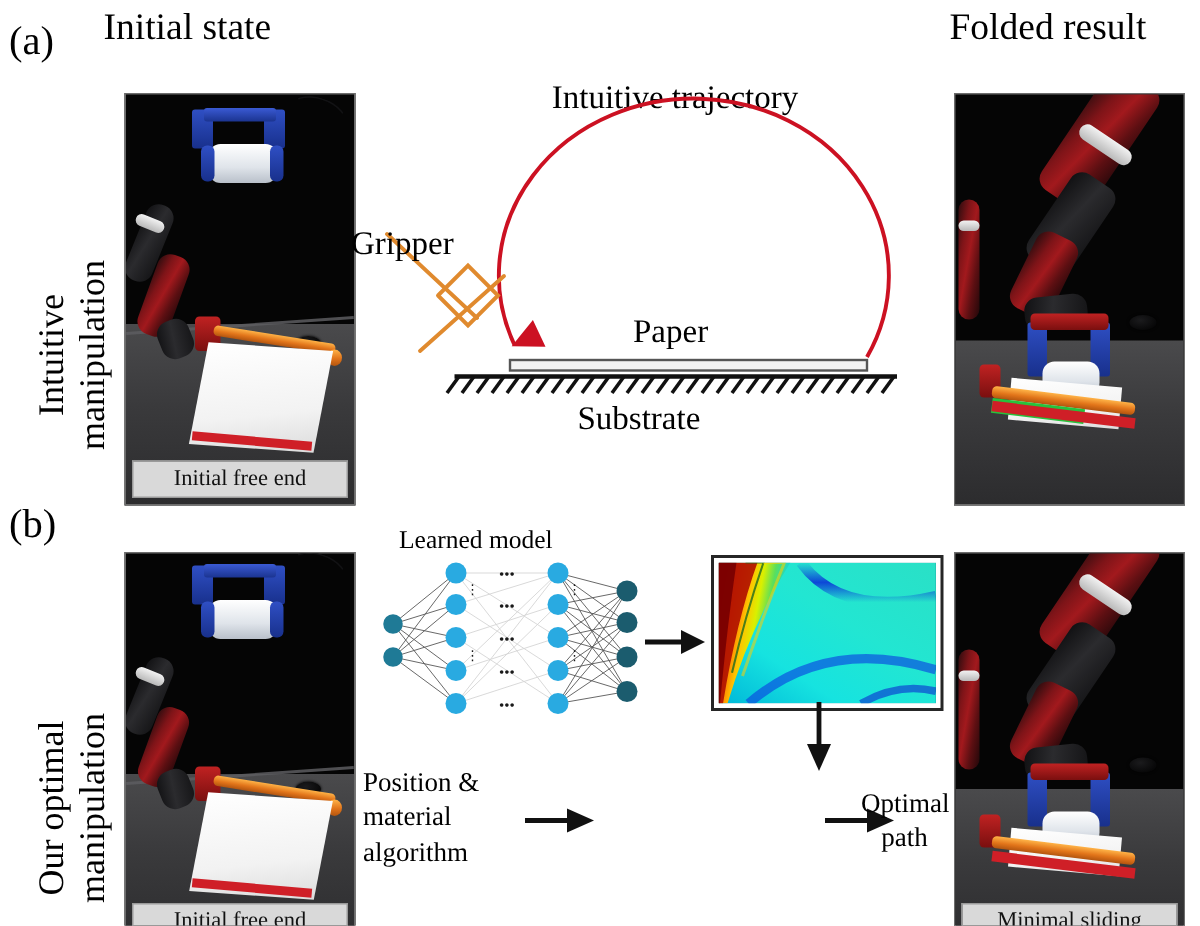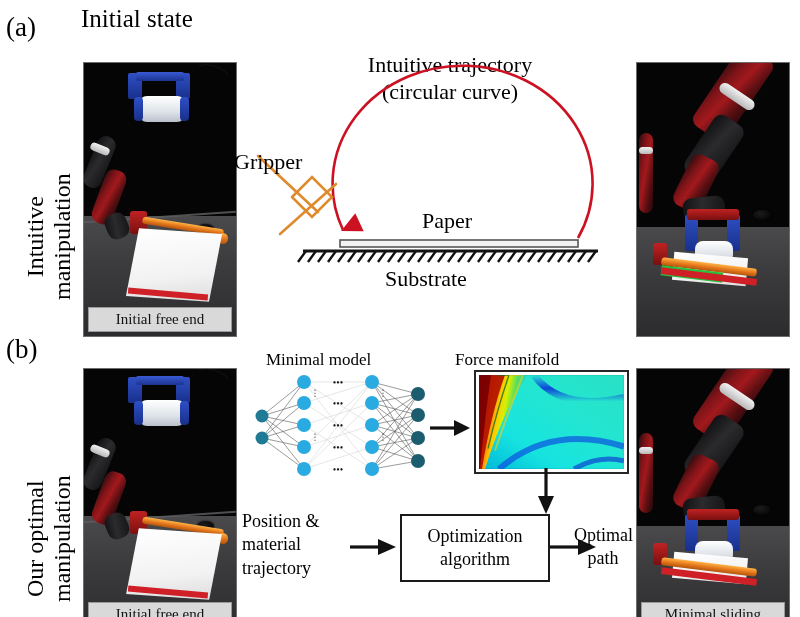--- a/index.html
+++ b/index.html
@@ -73,21 +73,22 @@
       display:flex;align-items:center;justify-content:center;
       font-size:18px;line-height:1.3;text-align:center;}
   .manifold-frame{position:absolute;border:2px solid #262626;background:#fff;padding:3px;}
   .manifold{position:relative;width:100%;height:100%;overflow:hidden;}
 </style>
 </head>
 <body>
 
 <div id="fig">
 
-  <div class="abs col-title" style="left:81px;top:6px;">Initial state</div>
+  <div class="abs col-title" style="left:69px;top:6px;">Initial state</div>
+  <div class="abs col-title" style="left:633px;top:6px;">Folded result</div>
 
   <div class="abs panel-letter" style="left:6px;top:14px;">(a)</div>
 
   <div class="side-label" style="left:22px;top:300px;">
     <span>Intuitive</span>
     <span class="l2">manipulation</span>
   </div>
 
   <div class="photo" style="left:83px;top:38px;width:152px;height:273px;">
     <div class="ph-inner">
@@ -111,21 +112,20 @@
       <div class="paper-sheet" style="left:48px;top:168px;width:84px;height:68px;transform:skewX(-7deg) rotate(4deg);"></div>
       <div class="mark-red" style="left:44px;top:228px;width:80px;height:6px;transform:rotate(5deg);"></div>
       <div class="caption-box">Initial free end</div>
     </div>
   </div>
 
   <div class="abs" style="left:240px;top:44px;width:380px;height:270px;">
 
     <div class="sch-text" style="left:100px;top:8px;text-align:center;width:220px;">
       <span>Intuitive trajectory</span><br>
-      <span>(circular curve)</span>
     </div>
 
     <svg width="380" height="270" style="position:absolute;left:0;top:0;">
       <defs>
         <marker id="redArrow" markerWidth="9" markerHeight="9" refX="4.2" refY="7.6" orient="auto">
           <polygon points="0.4,0.6 8,0.6 4.2,8.4" fill="#cc1122"></polygon>
         </marker>
       </defs>
 
       <path d="M 338 194 A 130 118 0 1 0 103 186" fill="none" stroke="#cc1122" stroke-width="2.6" marker-end="url(#redArrow)"></path>
@@ -228,22 +228,21 @@
       <div class="bar-orange" style="left:58px;top:154px;width:82px;height:7px;transform:rotate(9deg);"></div>
       <div class="bar-orange" style="left:134px;top:164px;width:10px;height:11px;border-radius:50%;"></div>
       <div class="paper-sheet" style="left:48px;top:162px;width:84px;height:66px;transform:skewX(-7deg) rotate(4deg);"></div>
       <div class="mark-red" style="left:44px;top:220px;width:80px;height:6px;transform:rotate(5deg);"></div>
       <div class="caption-box">Initial free end</div>
     </div>
   </div>
 
   <div class="abs" style="left:240px;top:344px;width:392px;height:262px;">
 
-    <div class="flow-title" style="left:26px;top:6px;">Minimal model</div>
-    <div class="flow-title" style="left:215px;top:6px;">Force manifold</div>
+    <div class="flow-title" style="left:26px;top:6px;">Learned model</div>
 
     <svg width="190" height="116" style="position:absolute;left:8px;top:26px;">
       <g stroke="#3a3a3a" stroke-width="0.6" opacity="0.85">
         <line x1="14" y1="46" x2="56" y2="12"></line>
           <line x1="14" y1="46" x2="56" y2="33"></line>
         <line x1="14" y1="46" x2="56" y2="55"></line>
           <line x1="14" y1="46" x2="56" y2="77"></line>
         <line x1="14" y1="46" x2="56" y2="99"></line>
         <line x1="14" y1="68" x2="56" y2="12"></line>
           <line x1="14" y1="68" x2="56" y2="33"></line>
@@ -372,34 +371,28 @@
     </div>
 
     <svg width="24" height="48" style="position:absolute;left:294px;top:124px;">
       <line x1="12" y1="0" x2="12" y2="30" stroke="#111" stroke-width="3.2"></line>
       <polygon points="4,28 20,28 12,46" fill="#111"></polygon>
     </svg>
 
     <div class="flow-text" style="left:2px;top:166px;">
       <span>Position &amp;</span><br>
       <span>material</span><br>
-      <span>trajectory</span>
+      <span>algorithm</span>
     </div>
 
     <svg width="50" height="22" style="position:absolute;left:108px;top:192px;">
       <line x1="2" y1="11" x2="32" y2="11" stroke="#111" stroke-width="3.2"></line>
       <polygon points="30,3 48,11 30,19" fill="#111"></polygon>
     </svg>
 
-    <div class="opt-box" style="left:160px;top:170px;width:146px;height:64px;">
-      <div>
-        <span>Optimization</span><br>
-        <span>algorithm</span>
-      </div>
-    </div>
 
     <svg width="50" height="22" style="position:absolute;left:308px;top:192px;">
       <line x1="2" y1="11" x2="32" y2="11" stroke="#111" stroke-width="3.2"></line>
       <polygon points="30,3 48,11 30,19" fill="#111"></polygon>
     </svg>
 
     <div class="flow-text" style="left:334px;top:180px;text-align:center;width:58px;">
       <span>Optimal</span><br>
       <span>path</span>
     </div>

